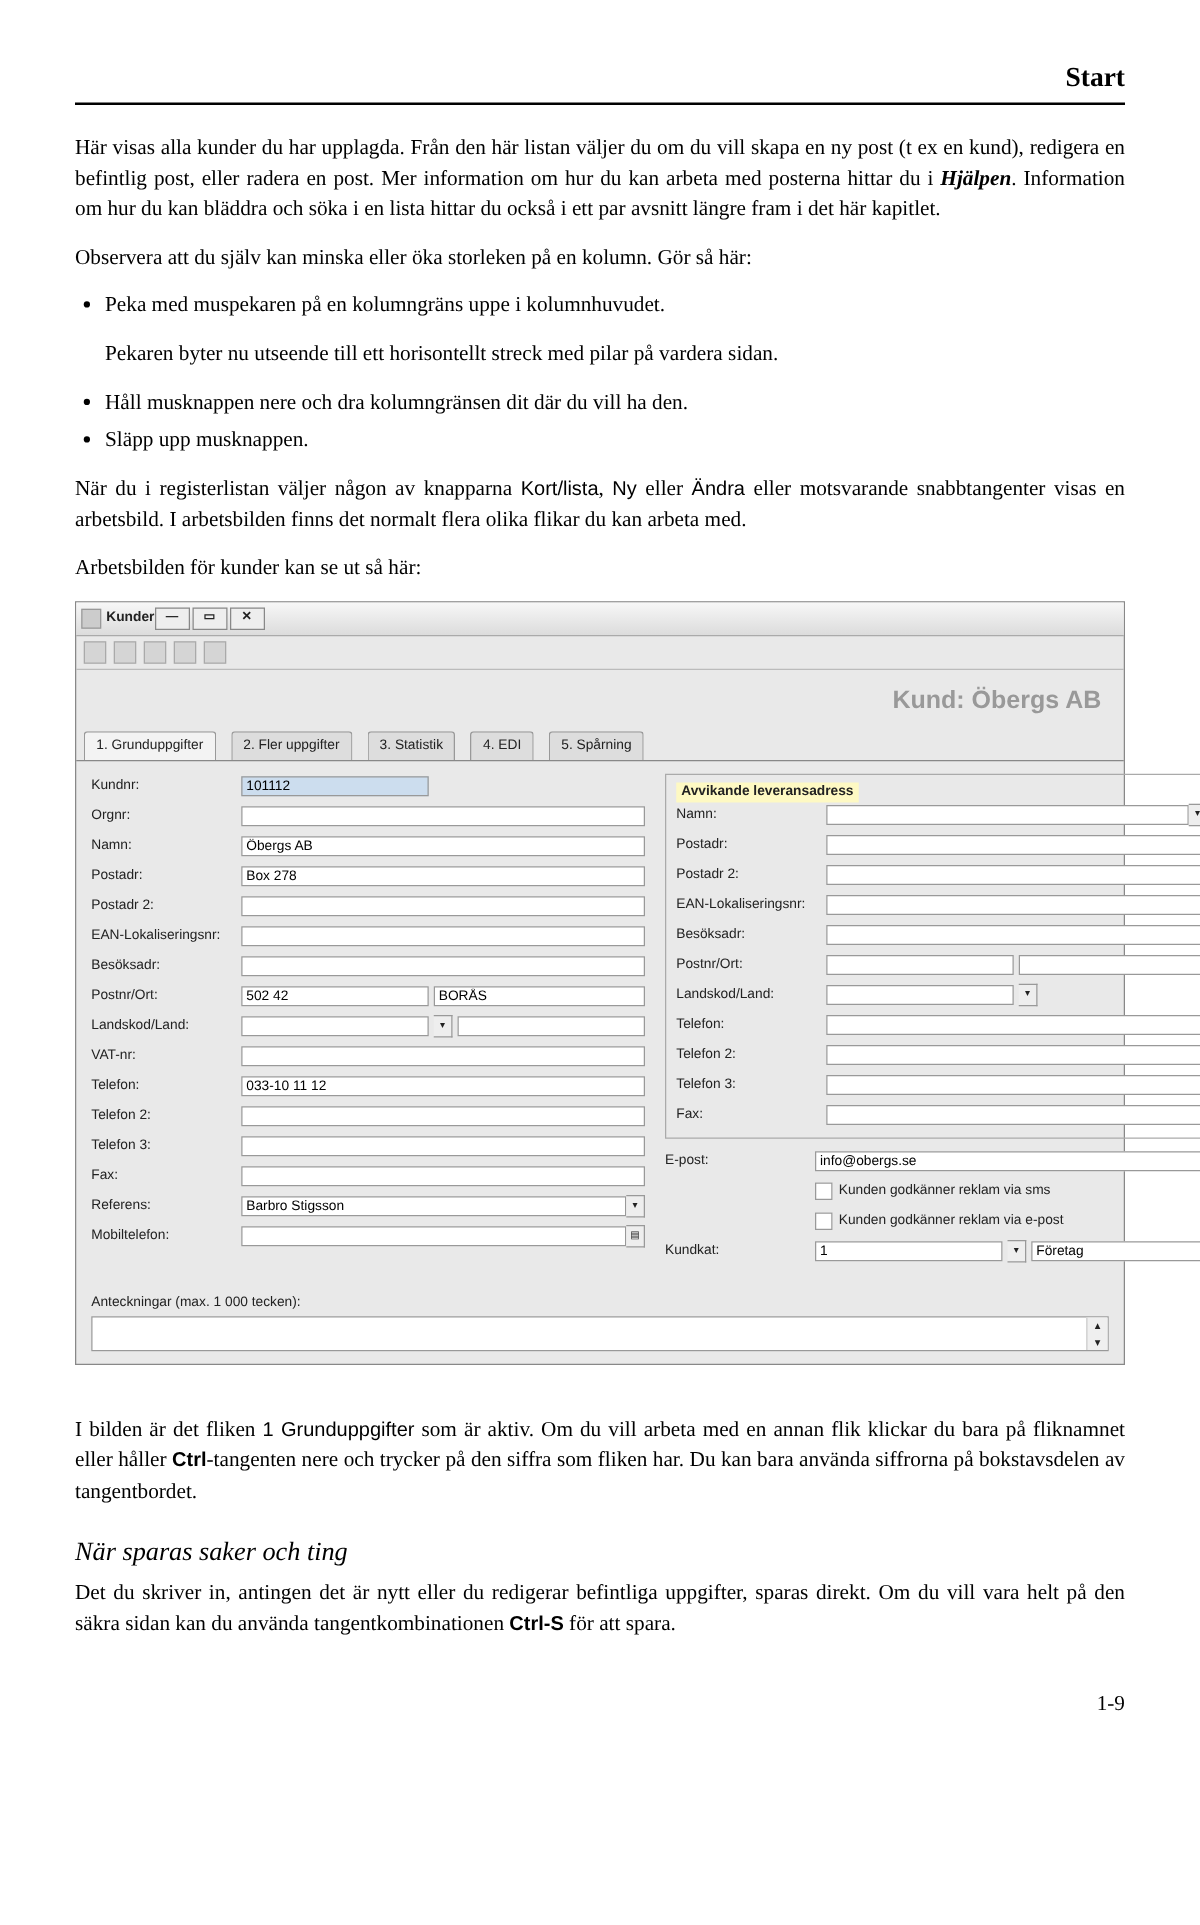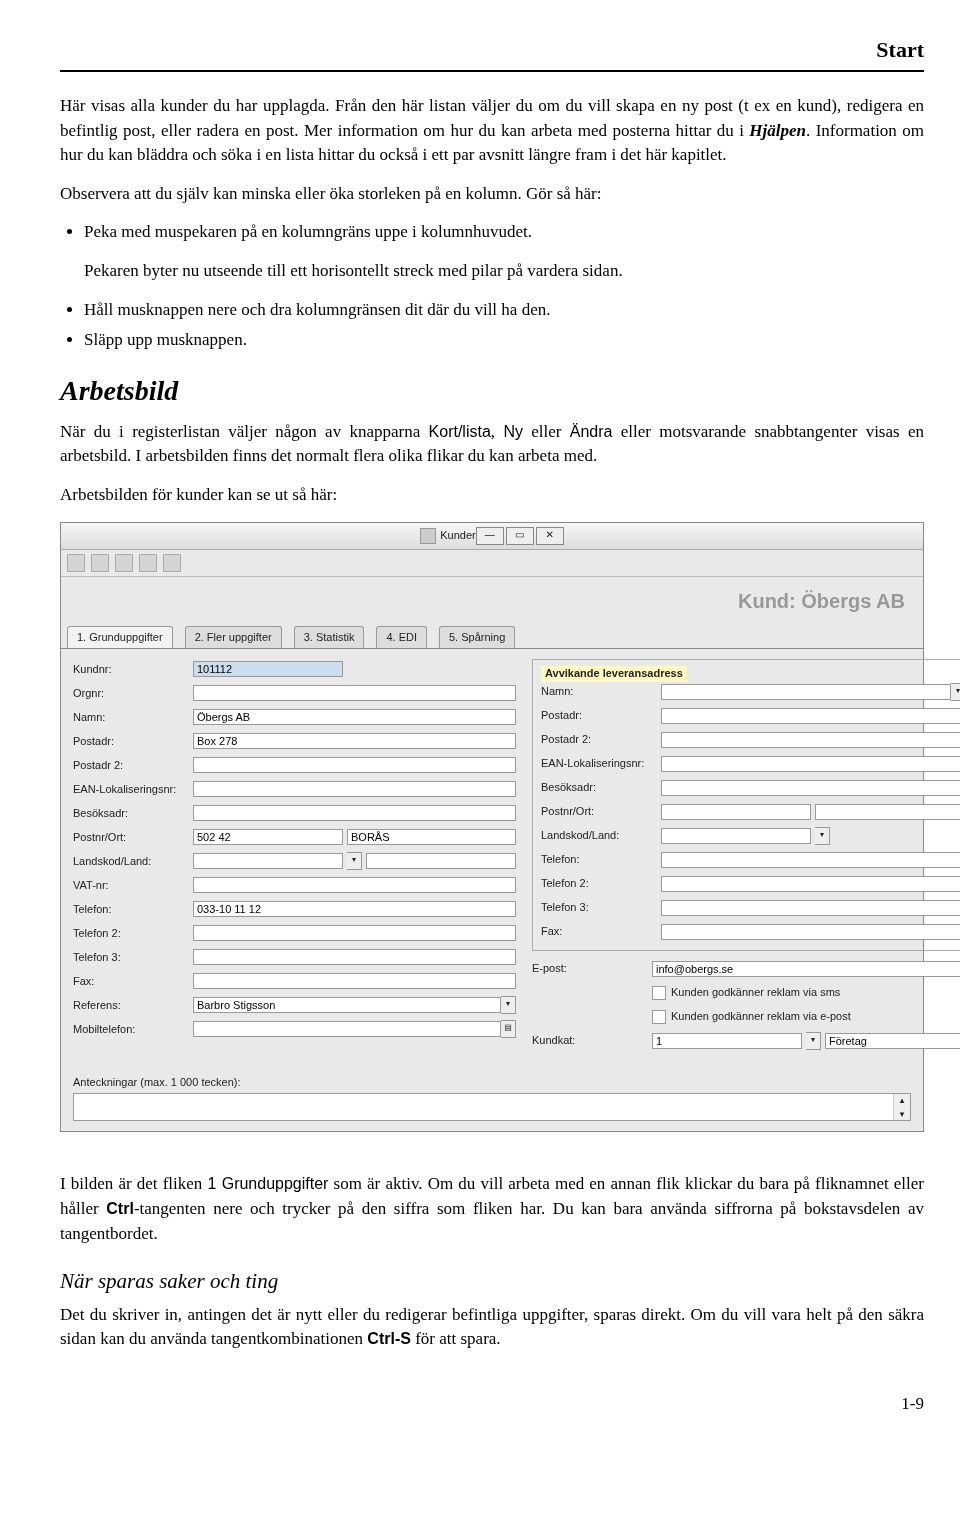--- a/index.html
+++ b/index.html
@@ -4,22 +4,22 @@
 <style>
   body {
     margin: 0;
     font-family: Georgia, 'Times New Roman', serif;
     background: #fff;
     color: #000;
     line-height: 1.45;
   }
   .page {
     width: 960px;
-    margin: 4px auto;
-    padding: 30px 36px 40px 60px;
+    margin: 16px auto;
+    padding: 30px 60px 40px 60px;
     box-sizing: border-box;
   }
   .section-header {
     text-align: right;
     font-weight: bold;
     font-size: 22px;
     margin-bottom: 4px;
   }
   hr.topline {
     border: none;
@@ -51,25 +51,26 @@
     border: 1px solid #888;
     background: #e9e9e9;
     font-family: Tahoma, Arial, sans-serif;
     font-size: 11px;
     color: #222;
     margin: 10px 0 40px 0;
   }
   .titlebar {
     display: flex;
     align-items: center;
-    justify-content: center;
+    justify-content: flex-start;
     background: linear-gradient(#f7f7f7, #dcdcdc);
     border-bottom: 1px solid #aaa;
     padding: 2px 4px;
     height: 22px;
+    font-weight: bold;
   }
   .titlebar .left { display:flex; align-items:center; gap:4px; }
   .titlebar .icon { width:14px; height:14px; background:#ccc; border:1px solid #999; }
   .winbtns { display:flex; gap:2px; }
   .winbtn {
     width: 26px; height: 16px;
     border:1px solid #888; background:#eee;
     font-size:10px; line-height:14px; text-align:center;
   }
   .kund-banner {
@@ -143,21 +144,20 @@
   <p>Observera att du själv kan minska eller öka storleken på en kolumn. Gör så här:</p>
   <ul>
     <li>Peka med muspekaren på en kolumngräns uppe i kolumnhuvudet.</li>
   </ul>
   <p style="margin-left:24px">Pekaren byter nu utseende till ett horisontellt streck med pilar på vardera sidan.</p>
   <ul>
     <li>Håll musknappen nere och dra kolumngränsen dit där du vill ha den.</li>
     <li>Släpp upp musknappen.</li>
   </ul>
 
-  <h2 class="italic-h">Arbetsbild</h2>
   <p>
     <span>När du i registerlistan väljer någon av knapparna </span><span class="sans">Kort/lista</span><span>, </span><span class="sans">Ny</span><span> eller </span><span class="sans">Ändra</span><span> eller motsvarande snabbtangenter visas en arbetsbild. I arbetsbilden finns det normalt flera olika flikar du kan arbeta med.</span>
   </p>
   <p>Arbetsbilden för kunder kan se ut så här:</p>
 
   <div class="appwin">
     <div class="titlebar">
       <div class="left">
         <span class="icon"></span>
         <span>Kunder</span>

